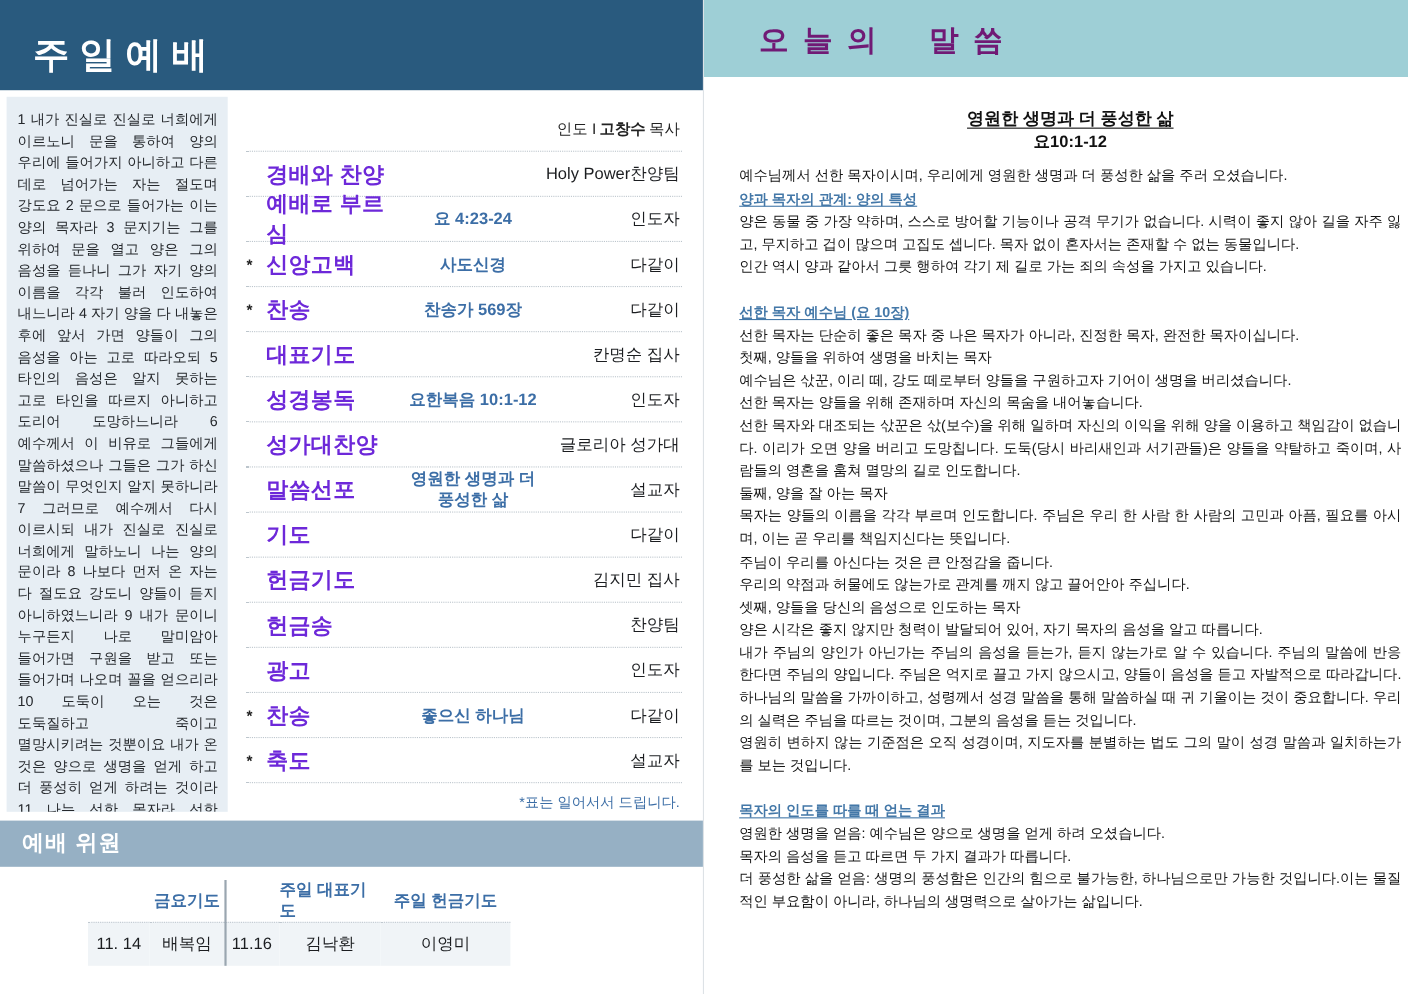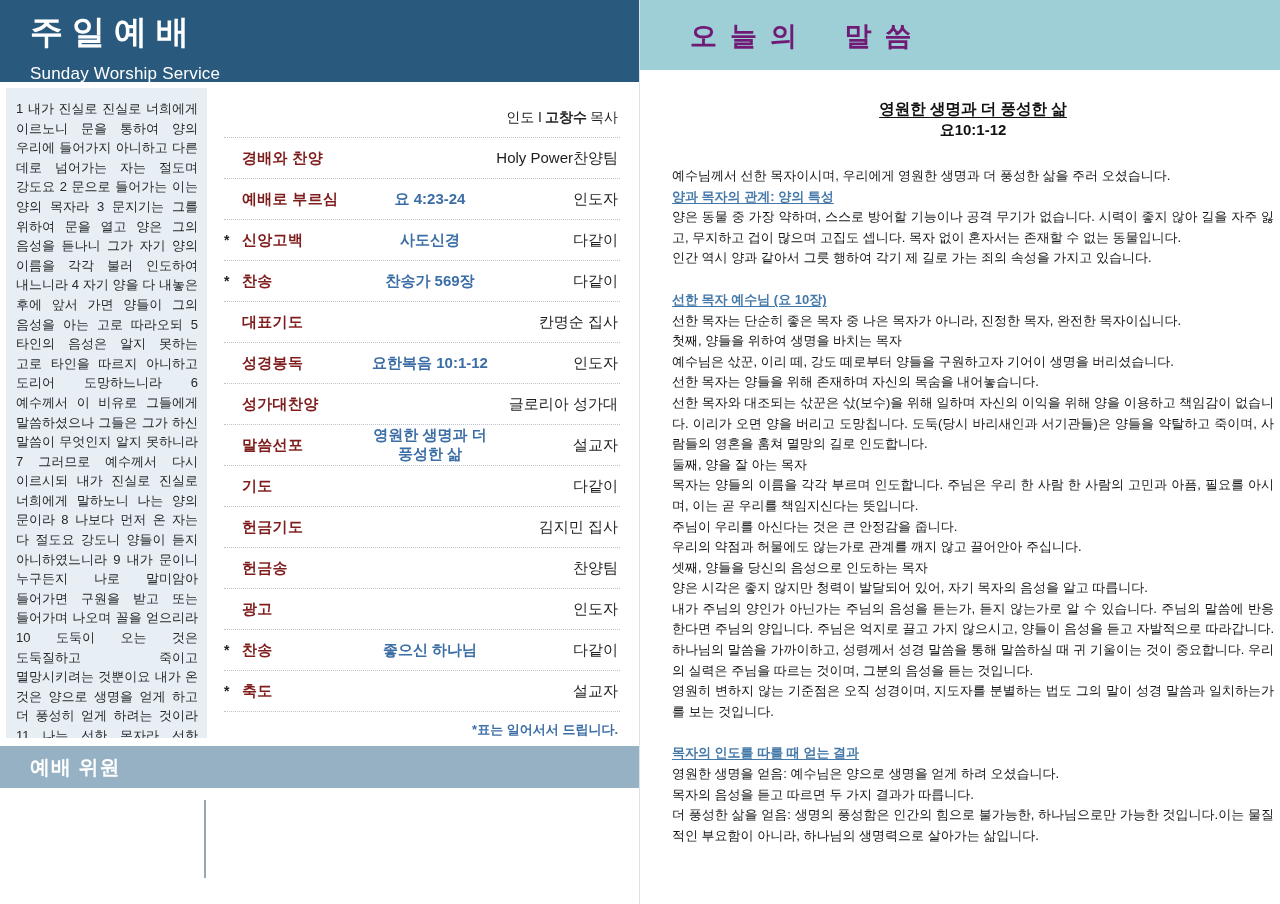--- a/index.html
+++ b/index.html
@@ -4,63 +4,63 @@
 <style>
   * { margin:0; padding:0; box-sizing:border-box; }
   html,body { width:1280px; height:904px; background:#fff;
     font-family:"Liberation Sans","DejaVu Sans",sans-serif; }
   .spread { display:flex; width:1280px; height:904px; }
   .page { position:relative; width:640px; height:904px; background:#fff; overflow:hidden; }
   .page-left { border-right:1px solid #dde2e6; }
 
   
   .lp-header { position:absolute; left:0; top:0; width:640px; height:82px;
-    background:#295a7e; color:#fff; padding:14px 0 0 30px; }
+    background:#295a7e; color:#fff; padding:32px 0 0 30px; }
   .lp-title { font-size:33px; font-weight:700; letter-spacing:9px; line-height:36px; }
   .lp-sub { font-size:17px; font-weight:400; letter-spacing:0.2px; margin-top:14px; }
 
   .scripture-box { position:absolute; left:6px; top:88px; width:201px; height:650px;
     background:#e7eef4; padding:11px 9px 10px 10px; overflow:hidden; }
   .scripture-text { font-size:13px; line-height:19.6px; color:#25282c;
     text-align:justify; word-break:keep-all; font-weight:500; }
 
   .order-col { position:absolute; left:224px; top:98px; width:396px; }
   .leader-line { height:40px; display:flex; justify-content:flex-end; align-items:center;
     font-size:14px; color:#222; border-bottom:1px dotted #bcc5cc; padding-right:2px; }
   .leader-line .bold { font-weight:700; margin:12px 3px; }
   .order-row { display:flex; align-items:center; height:41px; border-bottom:1px dotted #bcc5cc; }
   .o-star { width:18px; font-size:14px; font-weight:700; color:#222; }
-  .o-label { width:124px; font-size:15px; font-weight:700; color:#7f1d1d; letter-spacing:0.3px; }
+  .o-label { width:124px; font-size:20px; font-weight:700; color:#6d28d9; letter-spacing:0.3px; }
   .o-center { flex:1; text-align:center; font-size:15px; font-weight:600; color:#3c6ea6; }
   .o-right { width:126px; text-align:right; font-size:15px; color:#1b1d20; padding-right:2px; }
-  .order-footnote { text-align:right; font-size:13px; font-weight:700; color:#3c6ea6;
+  .order-footnote { text-align:right; font-size:13px; font-weight:400; color:#3c6ea6;
     padding:9px 2px 0 0; }
 
   .committee-bar { position:absolute; left:0; top:746px; width:640px; height:42px;
     background:#96b0c4; color:#fff; font-size:20px; font-weight:700;
-    line-height:42px; padding-left:30px; letter-spacing:1px; }
+    line-height:42px; padding-left:20px; letter-spacing:1px; }
   .committee-table { position:absolute; left:80px; top:800px;
     display:grid; grid-template-columns:56px 68px 50px 92px 118px;
     grid-template-rows:38px 40px; }
   .ct-cell { display:flex; align-items:center; justify-content:center; font-size:15px; }
   .ct-head { color:#3c6ea6; font-weight:700; }
   .ct-data { color:#1b1d20; background:#f0f4f7; border-top:1px dotted #c0c8cf; }
   .committee-vline { position:absolute; left:204px; top:800px; width:2px; height:78px;
     background:#9aa6b0; }
 
   
   .rp-header { position:absolute; left:0; top:0; width:640px; height:70px;
     background:#9ecfd6; color:#701a75; padding:18px 0 0 50px; }
   .rp-title { font-size:27px; font-weight:700; letter-spacing:13px; word-spacing:14px; }
 
   .sermon { position:absolute; left:32px; top:98px; width:602px; }
   .sermon-title { text-align:center; font-size:15.5px; font-weight:700; color:#111;
     text-decoration:underline; text-underline-offset:3px; line-height:21px; }
   .sermon-ref { text-align:center; font-size:15px; font-weight:700; color:#111;
-    line-height:21px; margin-bottom:26px; }
+    line-height:21px; margin-bottom:10px; }
   .sermon-blocks { }
   .blk { font-size:13px; line-height:20.6px; color:#141414; text-align:justify;
     word-break:break-all; }
   .blk-heading { color:#4478a8; font-weight:600; text-decoration:underline;
     text-underline-offset:2px; }
   .blk-gap { height:21px; }
 </style>
 </head>
 <body>
 
@@ -182,20 +182,33 @@
     <span class="o-center"></span>
     <span class="o-right">설교자</span>
   </div>
 </div>
 
       <div class="order-footnote">*표는 일어서서 드립니다.</div>
     </div>
 
     <div class="committee-bar">예배 위원</div>
 
+    <div class="committee-table">
+      <div class="ct-cell ct-head"></div>
+      <div class="ct-cell ct-head">금요기도</div>
+      <div class="ct-cell ct-head"></div>
+      <div class="ct-cell ct-head">주일 대표기도</div>
+      <div class="ct-cell ct-head">주일 헌금기도</div>
+
+      <div class="ct-cell ct-data">11. 14</div>
+      <div class="ct-cell ct-data">배복임</div>
+      <div class="ct-cell ct-data">11.16</div>
+      <div class="ct-cell ct-data">김낙환</div>
+      <div class="ct-cell ct-data">이영미</div>
+    </div>
     <div class="committee-vline"></div>
 
   </div>
 
   <div class="page">
 
     <div class="rp-header">
       <div class="rp-title">오늘의 말씀</div>
     </div>
 

